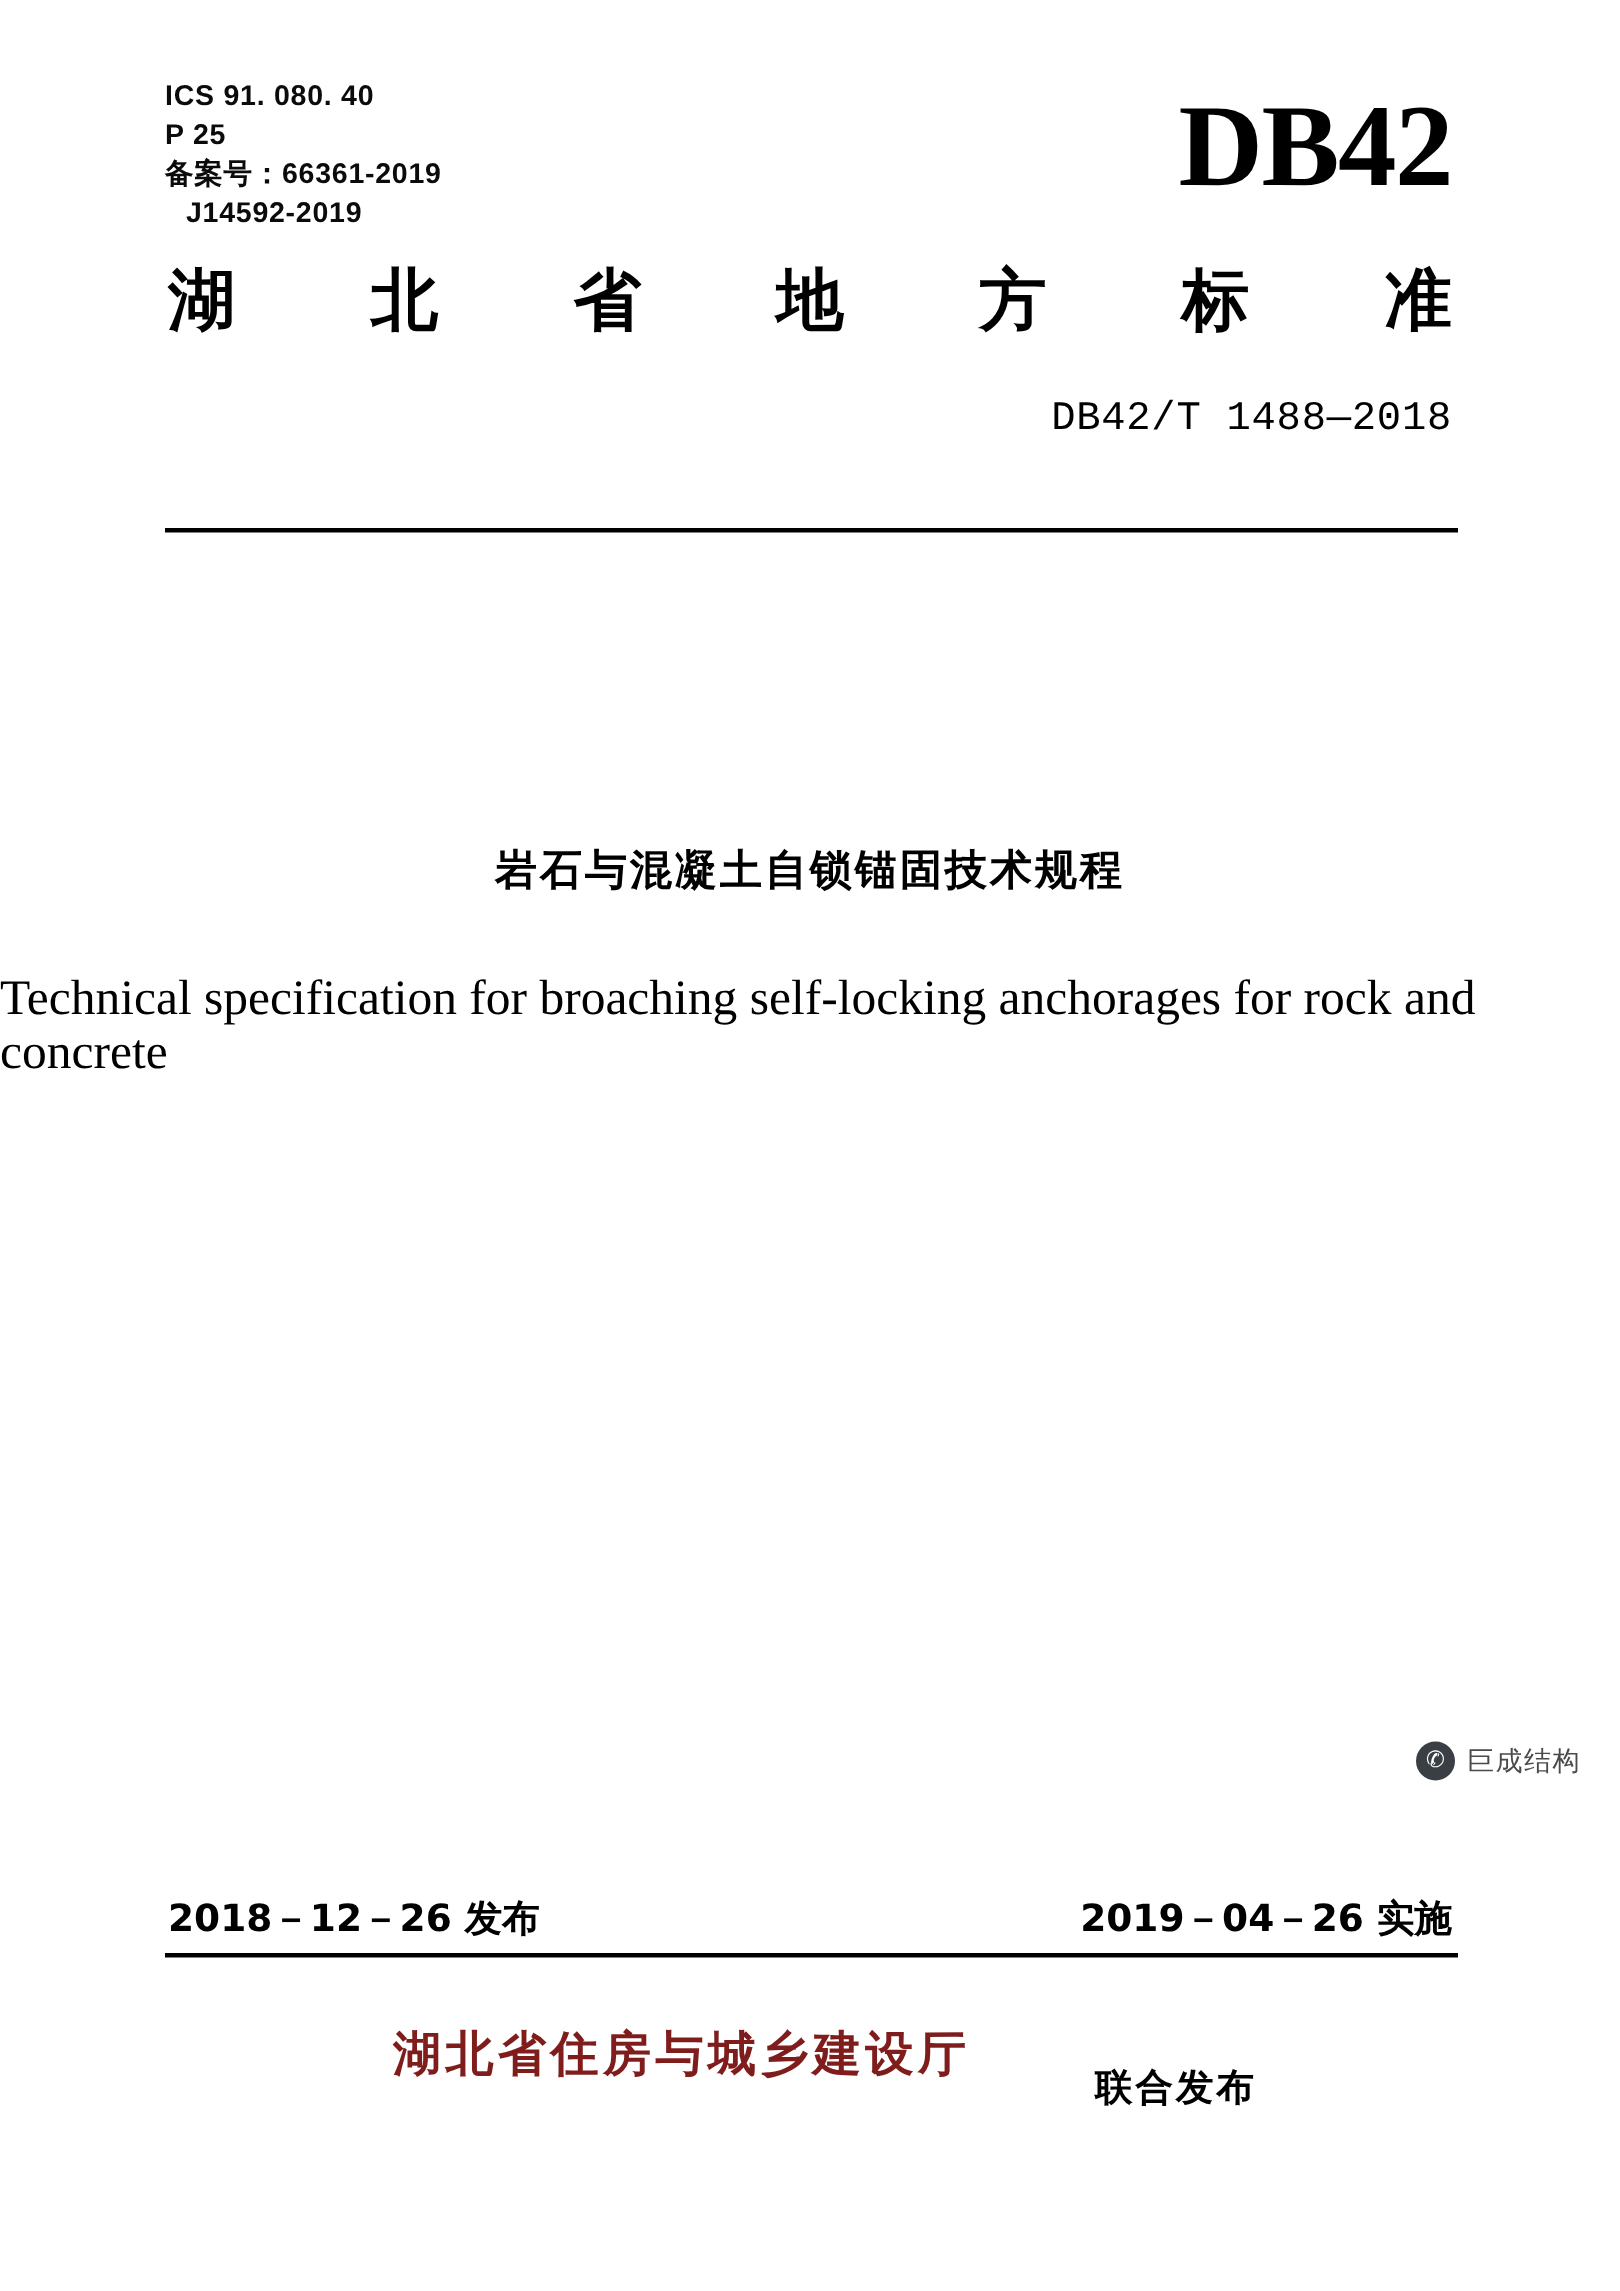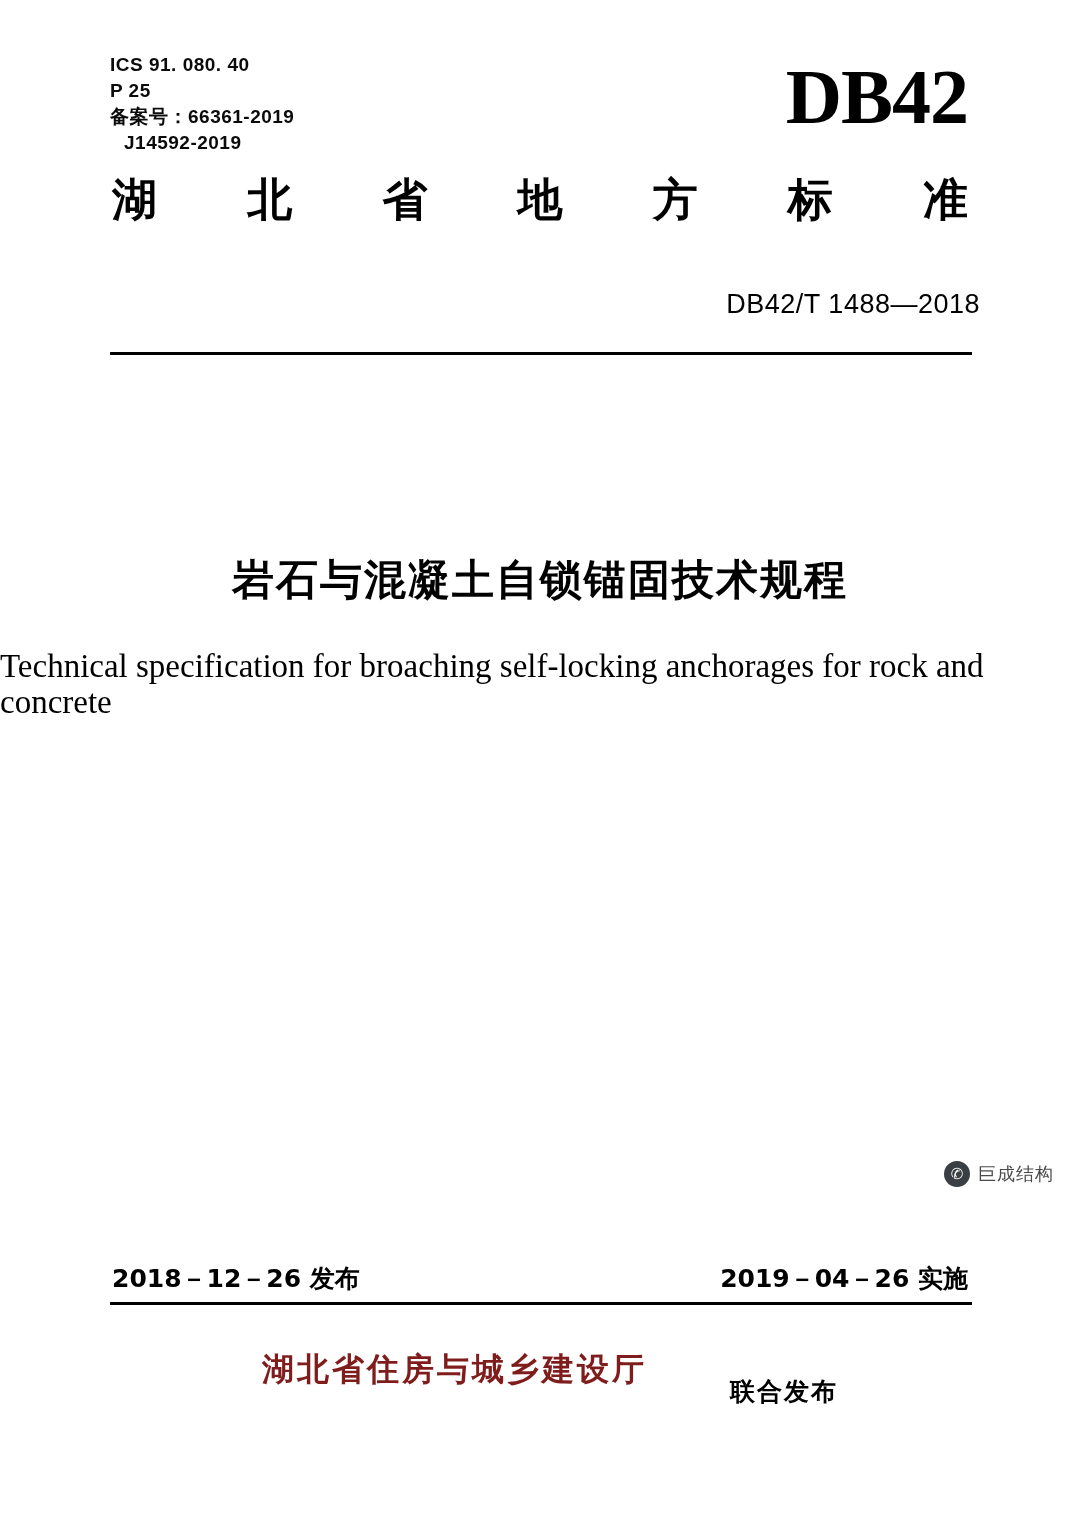--- a/index.html
+++ b/index.html
@@ -60,48 +60,47 @@
     font-size: 45px;
     line-height: 56px;
     display: flex;
     justify-content: space-between;
     color: #000000;
   }
   .province-title span { display: inline-block; }
 
   .std-number {
     position: absolute;
-    right: 100px;
+    right: 112px;
     top: 265px;
-    font-family: Liberation Sans, sans-serif;
+    font-family: Liberation Mono, monospace;
     font-size: 27px;
     letter-spacing: 0.5px;
     color: #000000;
-    margin-top: 24px;
   }
 
   .rule-top {
     position: absolute;
     left: 110px;
     top: 352px;
     width: 862px;
     height: 3px;
     background: #000000;
   }
 
   
   .main-title {
     position: absolute;
     left: 0;
     top: 554px;
     width: 1080px;
     text-align: center;
     font-family: "DejaVu Sans", sans-serif;
     font-weight: 700;
-    font-size: 42px;
+    font-size: 28px;
     line-height: 52px;
     letter-spacing: 2px;
     color: #000000;
   }
   .sub-title {
     position: absolute;
     left: 0;
     top: 648px;
     width: 1080px;
     text-align: left;

